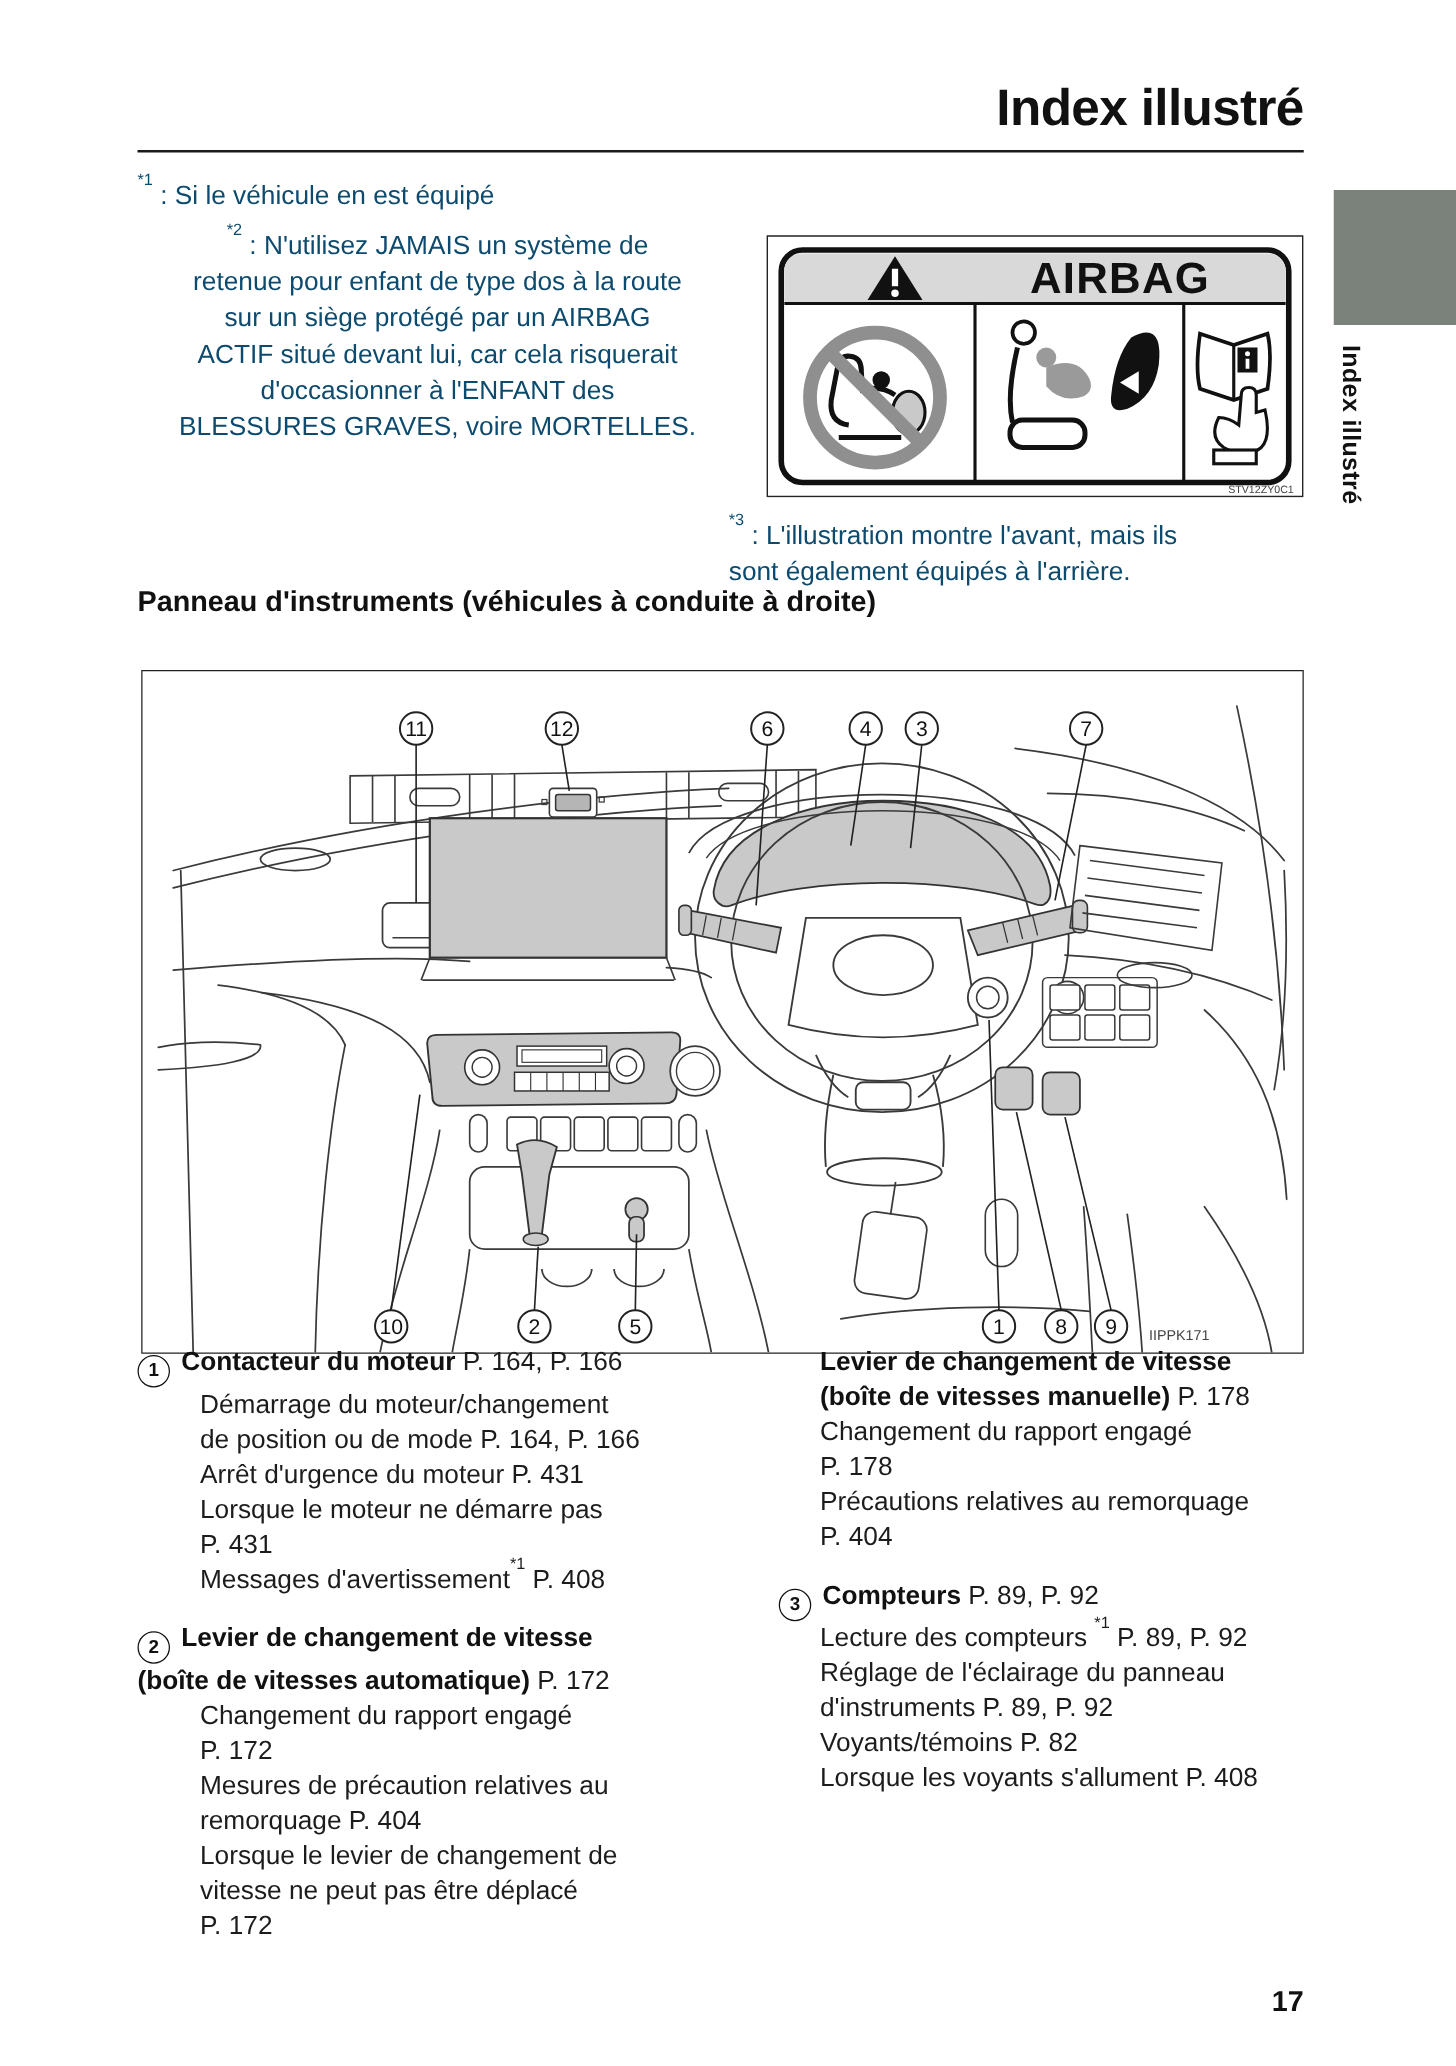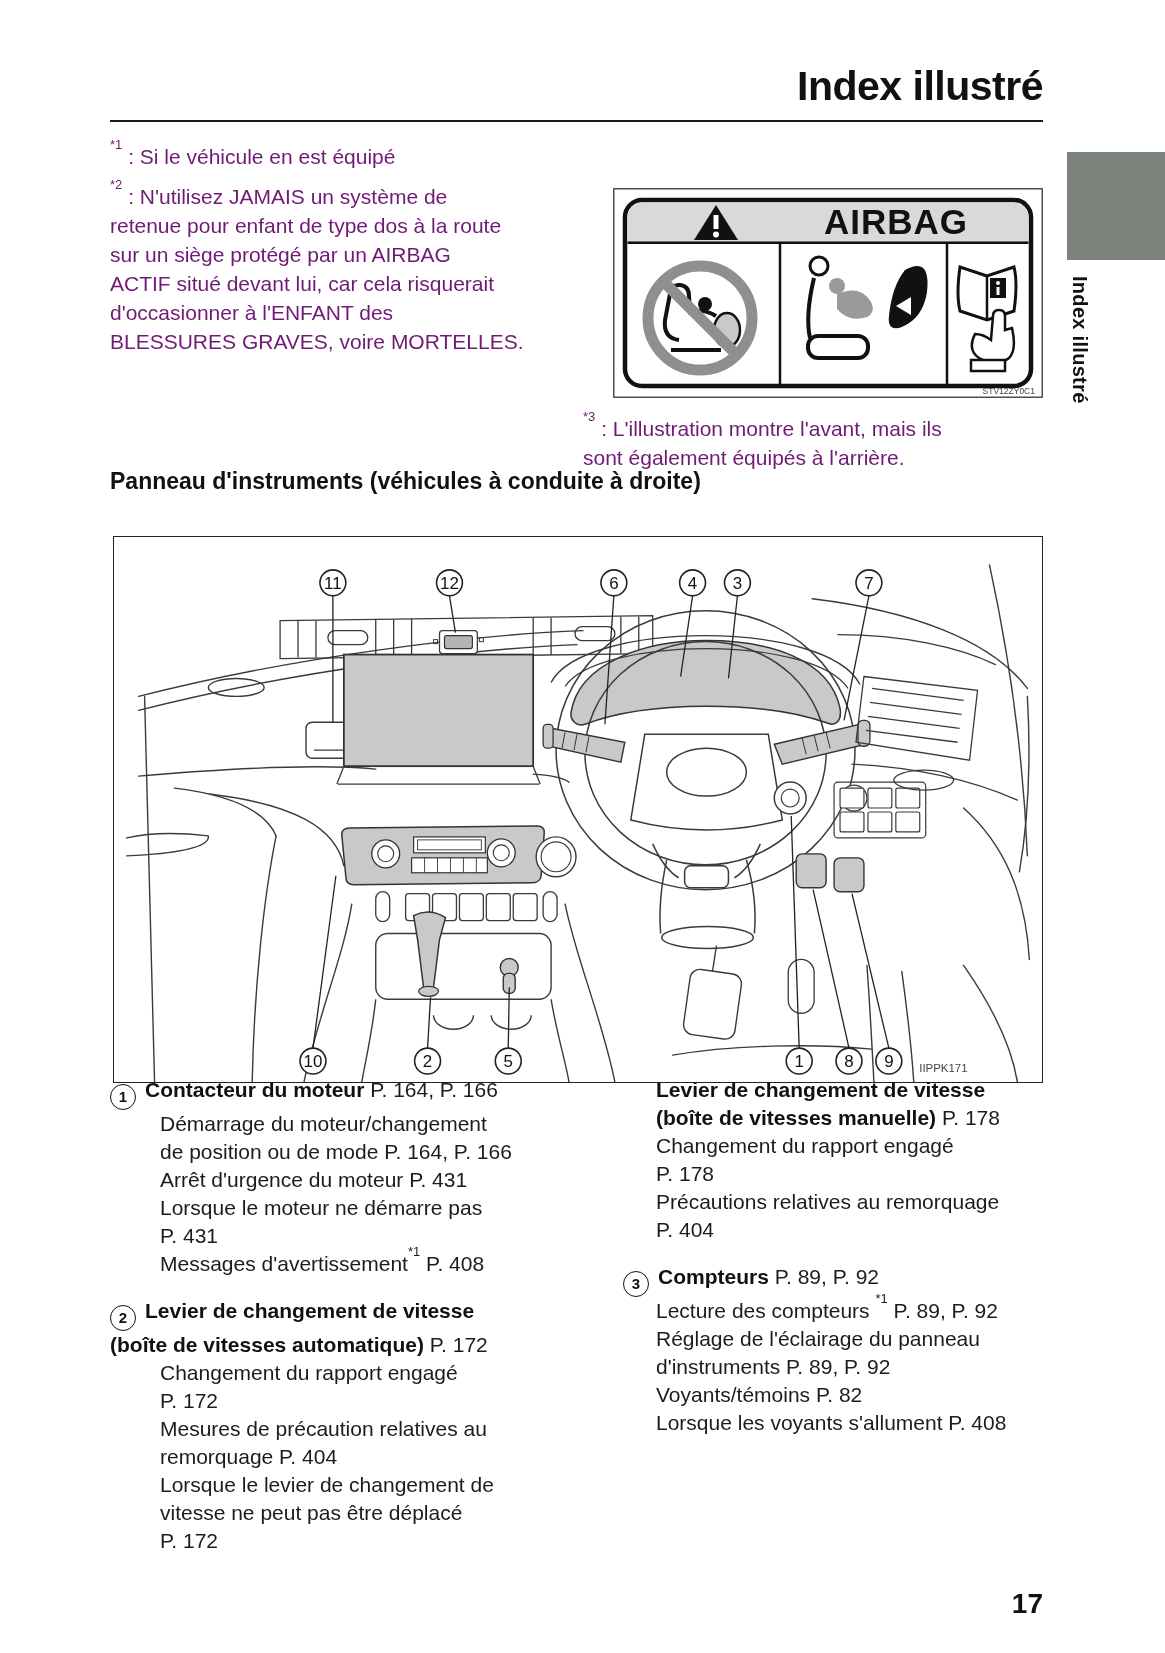--- a/index.html
+++ b/index.html
@@ -7,25 +7,25 @@
         font-family:"Liberation Sans",sans-serif;color:#1c1c1c;}
   
   #page-title{position:absolute;left:110px;top:36px;width:933px;text-align:right;
               font-size:41px;font-weight:bold;letter-spacing:-0.5px;color:#111;}
   #title-rule{position:absolute;left:110px;top:120px;width:933px;height:2px;background:#1a1a1a;}
   
   #side-tab{position:absolute;left:1067px;top:152px;width:98px;height:108px;}
   #side-tab-label{position:absolute;left:1068px;top:276px;height:170px;
                   writing-mode:vertical-rl;font-size:20px;font-weight:bold;letter-spacing:0.3px;color:#111;}
   
-  .fn{position:absolute;font-size:21px;line-height:29px;color:#701a75;}
+  .fn{position:absolute;font-size:21px;line-height:29px;color:#0c4a6e;}
   .fn .body{white-space:pre-line;}
   sup{font-size:13px;position:relative;top:-7px;line-height:0;}
   #fn1{left:110px;top:142px;width:470px;}
-  #fn2{left:110px;top:182px;width:480px;}
+  #fn2{left:110px;top:182px;width:480px;text-align:center;}
   #fn3{left:583px;top:414px;width:450px;}
   
   #airbag-label{position:absolute;left:613px;top:188px;width:430px;height:250px;}
   
   #panel-heading{position:absolute;left:110px;top:468px;font-size:23px;font-weight:bold;color:#111;}
   
   #diagram-box{position:absolute;left:113px;top:512px;width:930px;height:547px;
                border:1.5px solid #222;box-sizing:border-box;background:#fff;margin-top:24px;}
   #diagram-box svg{display:block;width:100%;height:100%;}
   
@@ -38,21 +38,21 @@
   .entry-title.no-num{padding-left:33px;}
   .entry-title sup.bsup{font-weight:bold;margin-left:3px;}
   .cnum{display:inline-flex;align-items:center;justify-content:center;width:26px;height:26px;
         border:1.7px solid #111;border-radius:50%;font-size:15px;font-weight:bold;
         margin-right:9px;vertical-align:-5px;box-sizing:border-box;background:#fff;}
   #col-left .sub{padding-left:50px;}
   #col-right .sub{padding-left:33px;}
   .sub{white-space:pre-line;font-weight:normal;}
   
   #page-number{position:absolute;left:110px;top:1588px;width:933px;text-align:right;
-               font-size:28px;font-weight:bold;color:#111;}
+               font-size:23px;font-weight:bold;color:#111;}
 </style>
 </head>
 <body>
 
 <div id="page">
 
   <h1 id="page-title">Index illustré</h1>
   <div id="title-rule"></div>
 
   <div id="side-tab" style="background:#7b817b;"></div>

